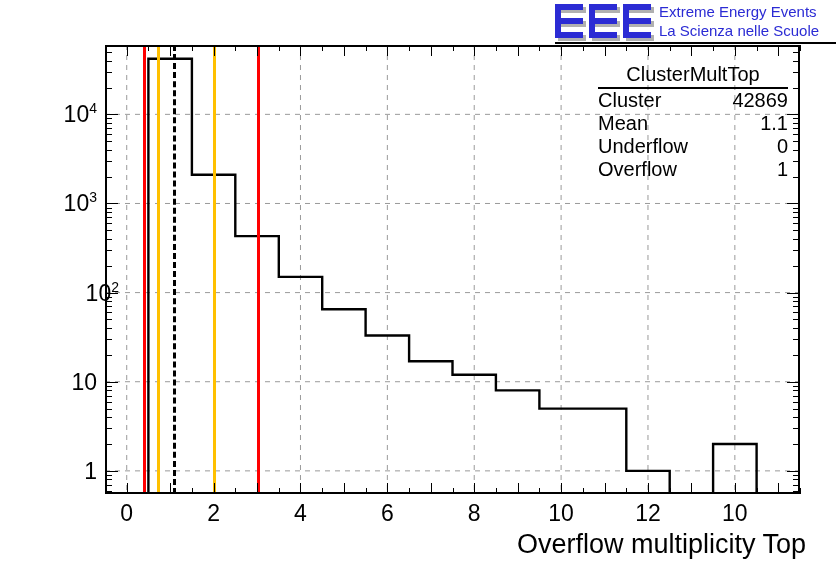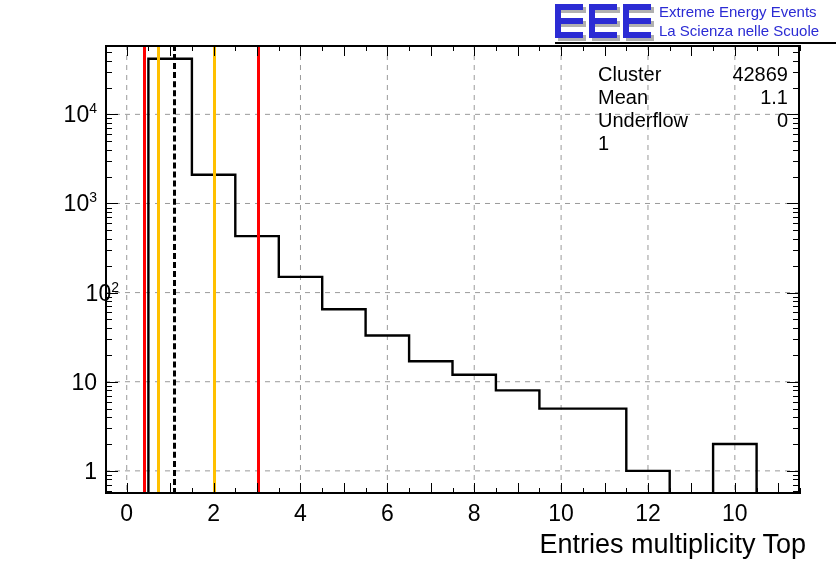--- a/index.html
+++ b/index.html
@@ -295,35 +295,37 @@
       <div class="xlab" style="left: 734.844px; top: 500px;">10</div>
     </div>
   <div id="ylabels">
       <div class="ylab" style="right: 739px; top: 470.859px;">1</div>
       <div class="ylab" style="right: 739px; top: 381.733px;">10</div>
       <div class="ylab" style="right: 717px; top: 292.607px;">10<sup>2</sup></div>
       <div class="ylab" style="right: 739px; top: 203.48px;">10<sup>3</sup></div>
       <div class="ylab" style="right: 739px; top: 114.354px;">10<sup>4</sup></div>
     </div>
 
-  <div id="axis-title-x">Entries multiplicity Top</div>
+  <div id="axis-title-x">Overflow multiplicity Top</div>
 
   <div id="stats">
+    <div id="stats-title">ClusterMultTop</div>
     <div id="stats-rows">
         <div class="stat-row">
           <span class="k">Cluster</span>
           <span>42869</span>
         </div>
         <div class="stat-row">
           <span class="k">Mean</span>
           <span>1.1</span>
         </div>
         <div class="stat-row">
           <span class="k">Underflow</span>
           <span>0</span>
         </div>
         <div class="stat-row">
+          <span class="k">Overflow</span>
           <span>1</span>
         </div>
       </div>
   </div>
 
 </div>
 
 </body></html>

